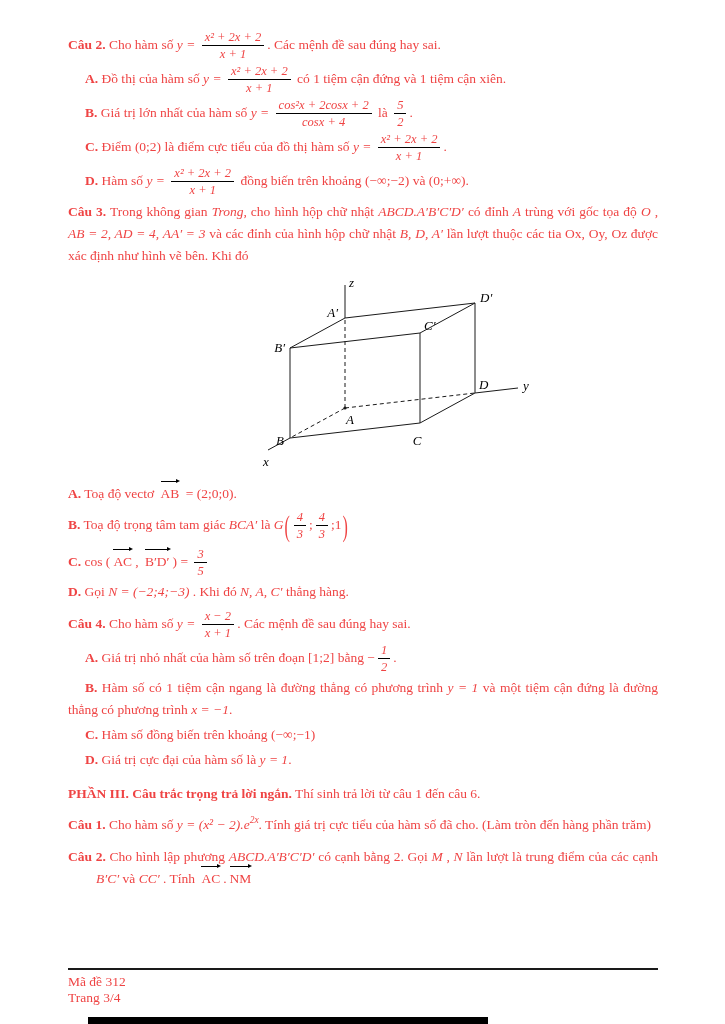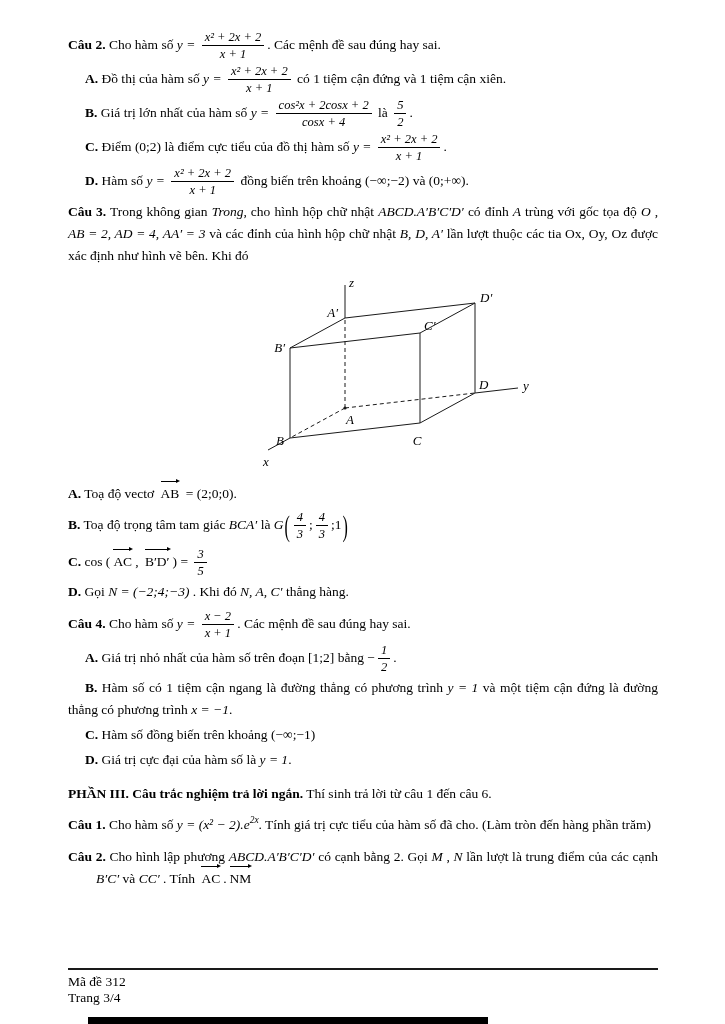--- a/index.html
+++ b/index.html
@@ -1,19 +1,19 @@
 <!DOCTYPE html>
 <html><head>
 <meta charset="utf-8">
 <style>
   * { box-sizing: border-box; }
   html, body { margin: 0; padding: 0; background: #e8e8e8; }
   .page {
     position: relative; width: 725px; height: 1024px; margin: 0 auto;
-    background: #ffffff; color: #000000;
+    background: #ffffff; color: #ef4444;
     font-family: "Liberation Serif", "DejaVu Serif", serif;
     font-size: 13.5px; overflow: hidden;
   }
   .content { position: absolute; left: 68px; top: 30px; width: 590px; }
   .para { margin: 0 0 3px 0; line-height: 22px; text-align: justify; }
   .opt { text-indent: 17px; }
   .bl { font-weight: bold; }
   .mi { font-style: italic; }
   .mt4 { margin-top: 4px; } .mt6 { margin-top: 6px; }
   .mt10 { margin-top: 10px; } .mt12 { margin-top: 12px; }
@@ -239,21 +239,21 @@
       <span>(−∞;−1)</span>
     </p>
 
     <p class="para opt">
       <span class="bl">D.</span>
       <span>Giá trị cực đại của hàm số là</span>
       <span class="mi">y = 1</span><span>.</span>
     </p>
 
     <p class="para mt12">
-      <span class="bl">PHẦN III. Câu trắc nghiệm trả lời ngắn.</span>
+      <span class="bl">PHẦN III. Câu trắc trọng trả lời ngắn.</span>
       <span>Thí sinh trả lời từ câu 1 đến câu 6.</span>
     </p>
 
     <p class="para mt4">
       <span class="bl">Câu 1.</span>
       <span>Cho hàm số</span>
       <span class="mi">y = (x² − 2).e</span><sup class="sup">2x</sup><span>. Tính giá trị cực tiểu của hàm số đã cho. (Làm tròn đến hàng phần trăm)</span>
     </p>
 
     <p class="para hang mt10">

